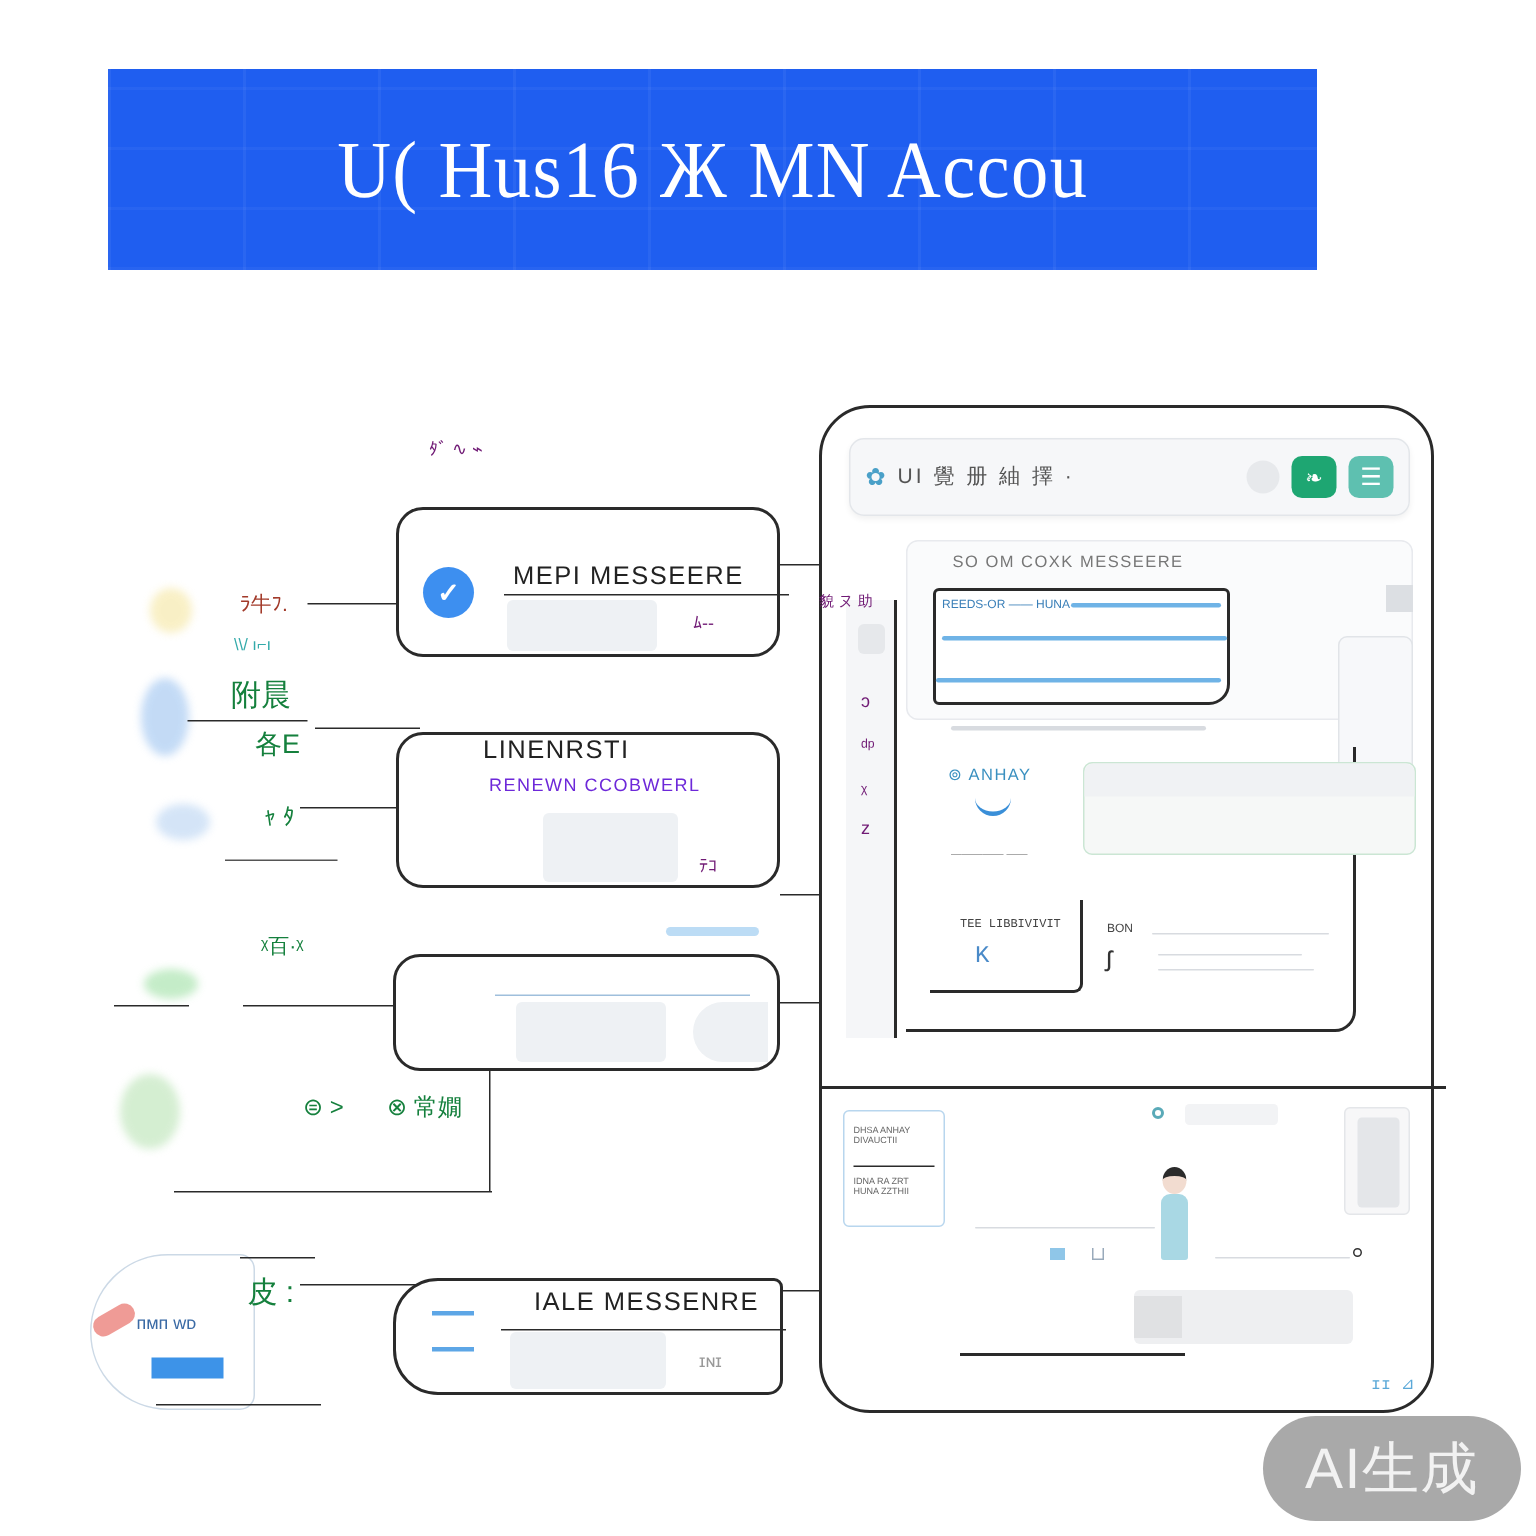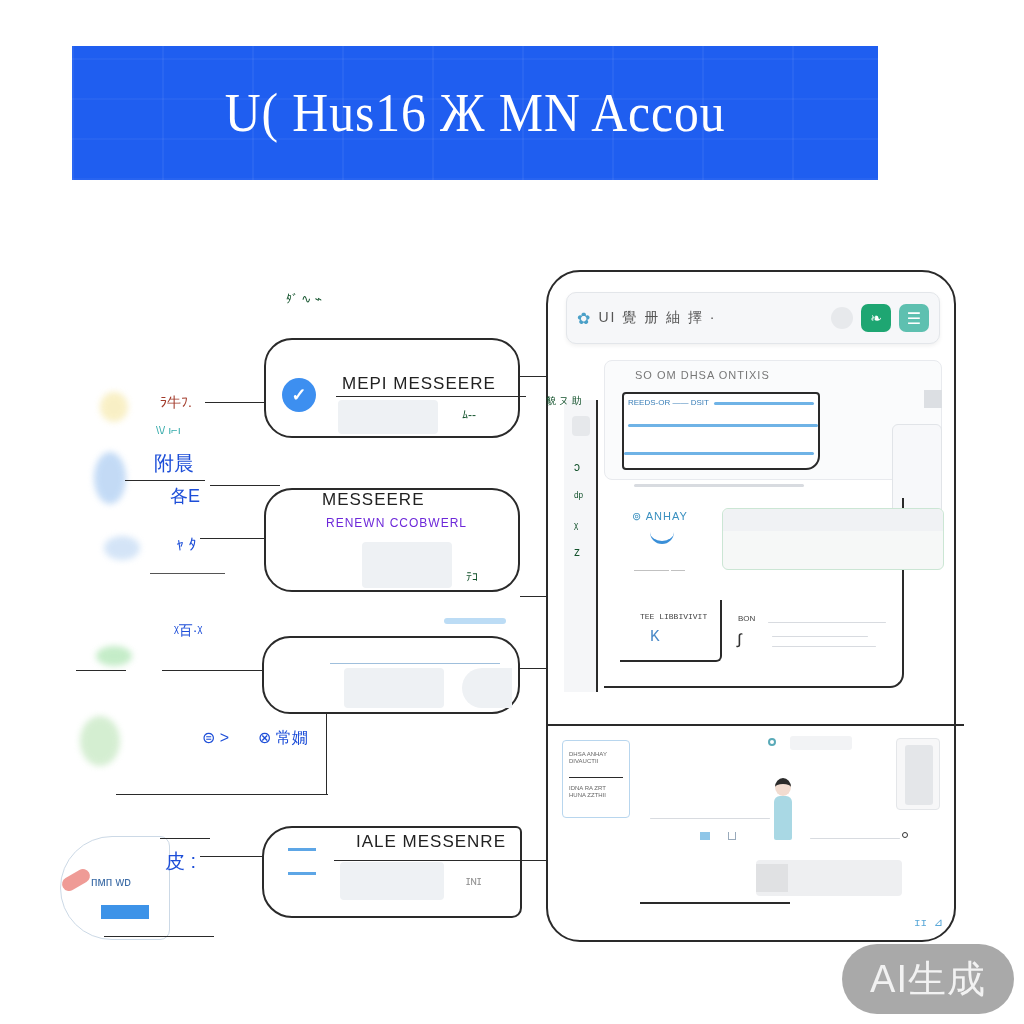--- a/index.html
+++ b/index.html
@@ -16,39 +16,39 @@
       repeating-linear-gradient(90deg, rgba(255,255,255,0.05) 0 2px, transparent 2px 90px),
       repeating-linear-gradient(0deg, rgba(255,255,255,0.04) 0 2px, transparent 2px 40px);
     display: flex; align-items: center; justify-content: center;
   }
   .banner-title {
     color: #ffffff; font-family: "Liberation Serif", serif;
     font-size: 54px; letter-spacing: 1px; white-space: nowrap;
     transform: scaleX(0.92);
   }
 
-  .small-note { font-size: 12px; color: #14532d; }
+  .small-note { font-size: 12px; color: #701a75; }
 
   
   .card {
-    border: 2px solid #2a2a2a; border-radius: 28px; background: #fff;
+    border: 2px solid #2a2a2a; border-radius: 18px; background: #fff;
   }
   .card-inner-box { background: #eef1f4; border-radius: 4px; }
   .card-title { font-size: 17px; letter-spacing: 1px; color: #222; white-space: nowrap; font-family: "Liberation Sans Narrow", "Liberation Sans", sans-serif; }
   .line-h { height: 2px; background: #2a2a2a; }
   .line-v { width: 2px; background: #2a2a2a; }
   .line-thin { height: 1px; background: #555; }
 
   .check-circle {
     width: 34px; height: 34px; border-radius: 50%;
     background: #3d8ff0; display: flex; align-items: center; justify-content: center;
     color: #fff; font-size: 18px; font-weight: bold;
   }
 
-  .glyph-label { font-size: 16px; color: #1d4ed8; white-space: nowrap; }
+  .glyph-label { font-size: 16px; color: #15803d; white-space: nowrap; }
 
   .blob { border-radius: 50%; filter: blur(3px); opacity: 0.6; }
 
   
   .phone {
     left: 546px; top: 270px; width: 410px; height: 672px;
     border: 2px solid #2a2a2a; border-radius: 34px; background: #fff;
   }
   .app-bar {
     left: 566px; top: 292px; width: 374px; height: 52px;
@@ -128,34 +128,34 @@
 
 <div class="abs card" style="left:264px;top:338px;width:256px;height:100px;">
   <div class="abs card-title" style="left:76px;top:34px;">MEPI MESSEERE</div>
   <div class="abs line-h" style="left:70px;top:56px;width:190px;height:1px;"></div>
   <div class="abs card-inner-box" style="left:72px;top:60px;width:100px;height:34px;"></div>
   <div class="abs small-note" style="left:196px;top:68px;">ﾑ--</div>
 </div>
 <div class="abs check-circle" style="left:282px;top:378px;">✓</div>
 
 <div class="abs card" style="left:264px;top:488px;width:256px;height:104px;">
-  <div class="abs card-title" style="left:52px;top:0px;background:#fff;padding:0 4px;">MESSEERE</div>
+  <div class="abs card-title" style="left:52px;top:0px;background:#fff;padding:0 4px;">LINENRSTI</div>
   <div class="abs small-note" style="left:60px;top:26px;color:#6d28d9;letter-spacing:1px;">RENEWN CCOBWERL</div>
   <div class="abs card-inner-box" style="left:96px;top:52px;width:90px;height:46px;"></div>
   <div class="abs small-note" style="left:200px;top:80px;">ﾃｺ</div>
 </div>
 
 <div class="abs" style="left:444px;top:618px;width:62px;height:6px;background:#bcdcf5;border-radius:3px;"></div>
 <div class="abs card" style="left:262px;top:636px;width:258px;height:78px;">
   <div class="abs" style="left:66px;top:4px;width:170px;height:22px;border-bottom:1px solid #9fbfdc;"></div>
   <div class="abs card-inner-box" style="left:80px;top:30px;width:100px;height:40px;"></div>
   <div class="abs card-inner-box" style="left:198px;top:30px;width:50px;height:40px;border-radius:20px 0 0 20px;"></div>
 </div>
 
-<div class="abs card" style="left:262px;top:826px;width:260px;height:92px;border-radius:30px 6px 10px 30px;">
+<div class="abs card" style="left:262px;top:852px;width:260px;height:78px;border-radius:30px 6px 10px 30px;">
   <div class="abs card-title" style="left:92px;top:4px;">IALE MESSENRE</div>
   <div class="abs line-h" style="left:70px;top:32px;width:190px;height:1px;"></div>
   <div class="abs" style="left:24px;top:20px;width:28px;height:3px;background:#5da6e6;"></div>
   <div class="abs" style="left:24px;top:44px;width:28px;height:3px;background:#5da6e6;"></div>
   <div class="abs card-inner-box" style="left:76px;top:34px;width:104px;height:38px;"></div>
   <div class="abs small-note" style="left:202px;top:46px;color:#999;">ɪɴɪ</div>
 </div>
 
 <div class="abs line-h" style="left:520px;top:376px;width:70px;height:1px;"></div>
 <div class="abs line-h" style="left:520px;top:596px;width:50px;height:1px;"></div>
@@ -176,24 +176,24 @@
 <div class="abs" style="left:564px;top:400px;width:34px;height:292px;background:#f5f6f8;border-right:2px solid #2a2a2a;">
   <div class="abs" style="left:8px;top:16px;width:18px;height:20px;background:#e6e8eb;border-radius:4px;"></div>
   <div class="abs small-note" style="left:10px;top:60px;">ↄ</div>
   <div class="abs small-note" style="left:10px;top:90px;">ᵈᵖ</div>
   <div class="abs small-note" style="left:10px;top:120px;">ᵡ</div>
   <div class="abs small-note" style="left:10px;top:145px;">ᴢ</div>
 </div>
 <div class="abs small-note" style="left:546px;top:394px;font-size:10px;">貌 ヌ 助</div>
 
 <div class="abs panel" style="left:604px;top:360px;width:338px;height:120px;">
-  <div class="abs section-label" style="left:30px;top:8px;">SO OM DHSA ONTIXIS</div>
+  <div class="abs section-label" style="left:30px;top:8px;">SO OM COXK MESSEERE</div>
 </div>
 <div class="abs" style="left:622px;top:392px;width:198px;height:78px;border:2px solid #2a2a2a;border-radius:4px 4px 14px 4px;background:#fff;">
-  <div class="abs" style="left:4px;top:4px;font-size:8px;color:#3a7fb8;">REEDS-OR —— DSIT</div>
+  <div class="abs" style="left:4px;top:4px;font-size:8px;color:#3a7fb8;">REEDS-OR —— HUNA</div>
   <div class="abs blue-bar" style="left:90px;top:8px;width:100px;"></div>
   <div class="abs blue-bar" style="left:4px;top:30px;width:190px;"></div>
   <div class="abs blue-bar" style="left:0px;top:58px;width:190px;"></div>
 </div>
 <div class="abs gray-bar" style="left:634px;top:484px;width:170px;"></div>
 <div class="abs" style="left:892px;top:424px;width:50px;height:96px;border:1px solid #e1e4e8;border-radius:6px;background:#f7f8fa;"></div>
 <div class="abs" style="left:924px;top:390px;width:18px;height:18px;background:#dcdfe3;"></div>
 
 <div class="abs" style="left:604px;top:498px;width:300px;height:190px;border:2px solid #2a2a2a;border-left:none;border-top:none;border-radius:0 0 14px 0;"></div>
 <div class="abs section-label" style="left:632px;top:510px;color:#3a90c0;">⊚ ANHAY</div>

